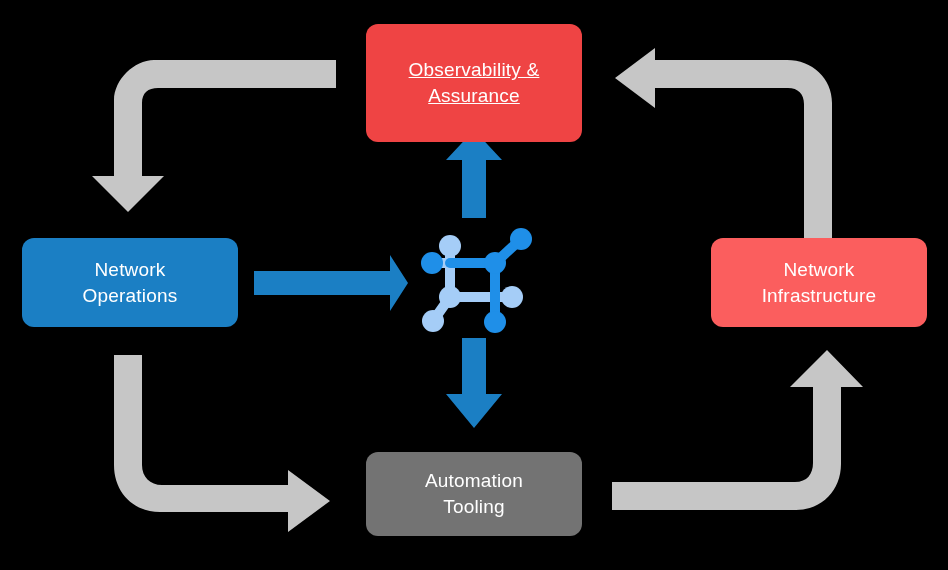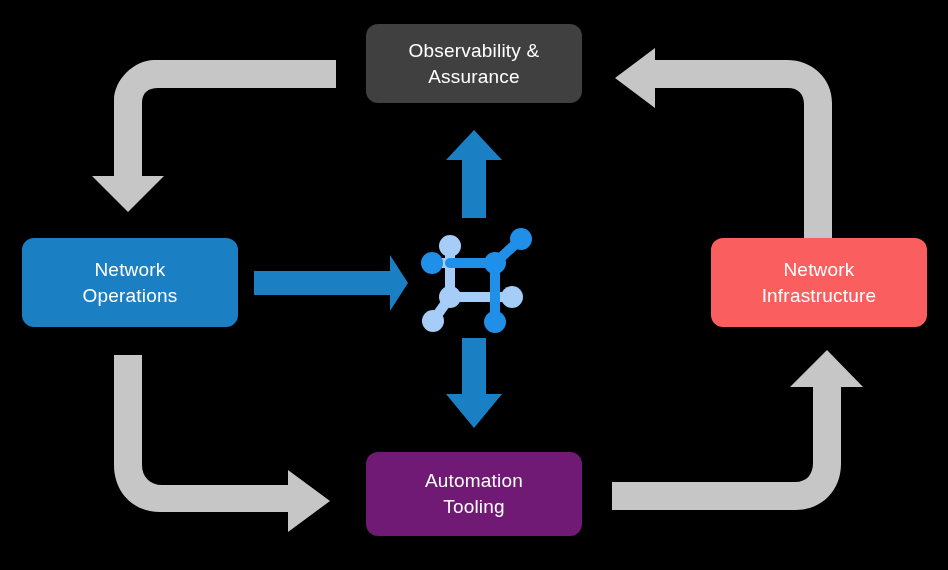--- a/index.html
+++ b/index.html
@@ -26,34 +26,35 @@
     font-size: 19px;
     line-height: 1.35;
     font-weight: 400;
     letter-spacing: 0.2px;
     box-sizing: border-box;
     padding: 4px 10px;
   }
   .node-label { white-space: pre-line; }
 
   #box-observability {
-    left: 366px; top: 24px; width: 216px; height: 79px;
-    background: #404040;
+    left: 366px; top: 24px; width: 216px; height: 118px;
+    background: #ef4444;
+    text-decoration: underline;
   }
   #box-operations {
     left: 22px; top: 238px; width: 216px; height: 89px;
     background: #1B7FC4;
   }
   #box-infrastructure {
     left: 711px; top: 238px; width: 216px; height: 89px;
     background: #FB5E5E;
   }
   #box-automation {
     left: 366px; top: 452px; width: 216px; height: 84px;
-    background: #701a75;
+    background: #737373;
   }
 
   .svg-layer {
     position: absolute;
     left: 0; top: 0;
     width: 948px; height: 570px;
   }
 </style>
 </head>
 <body>

